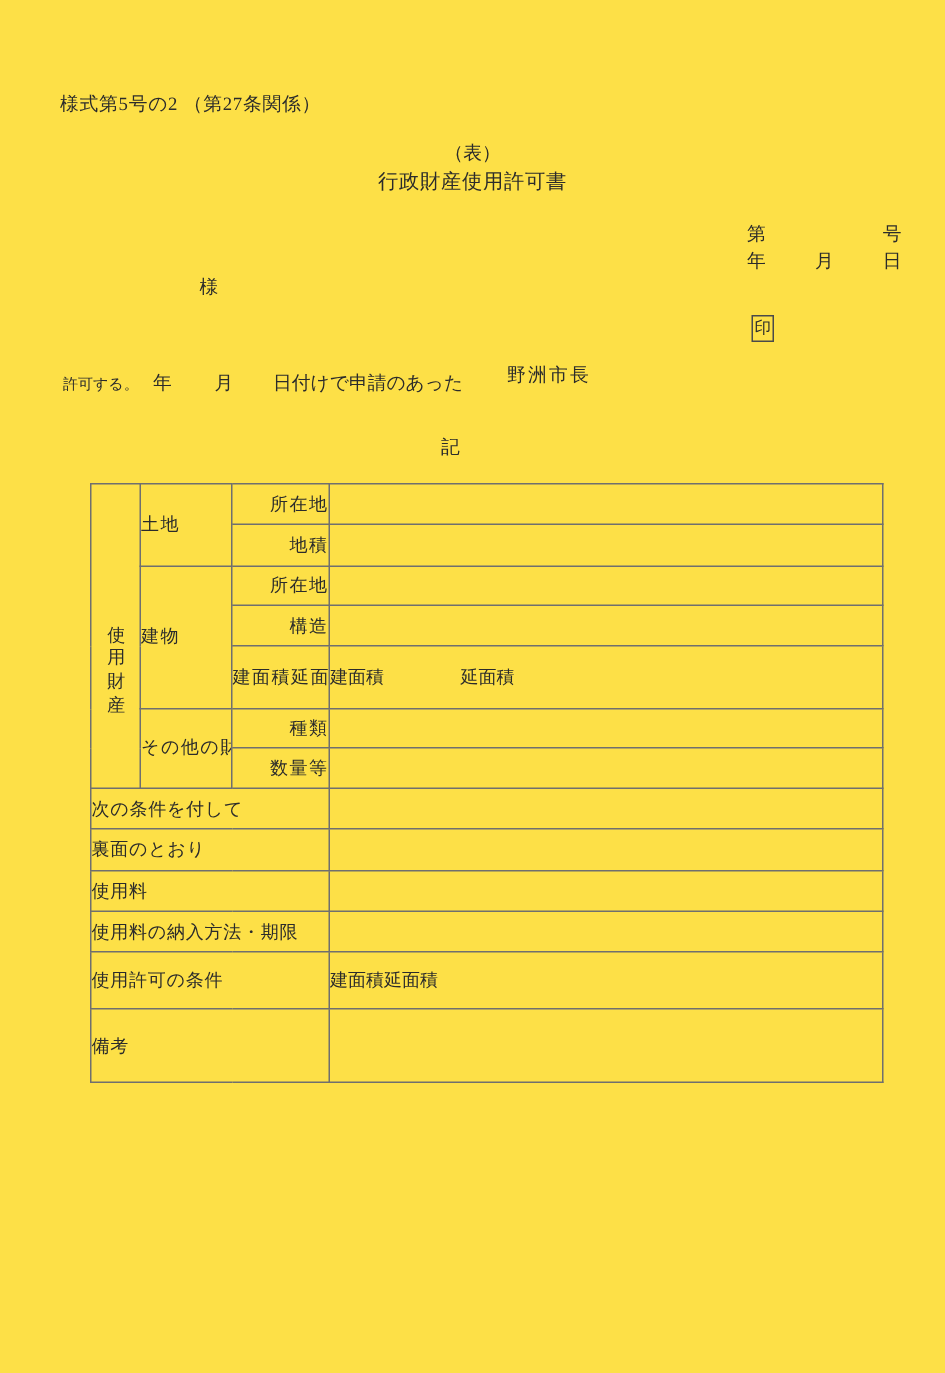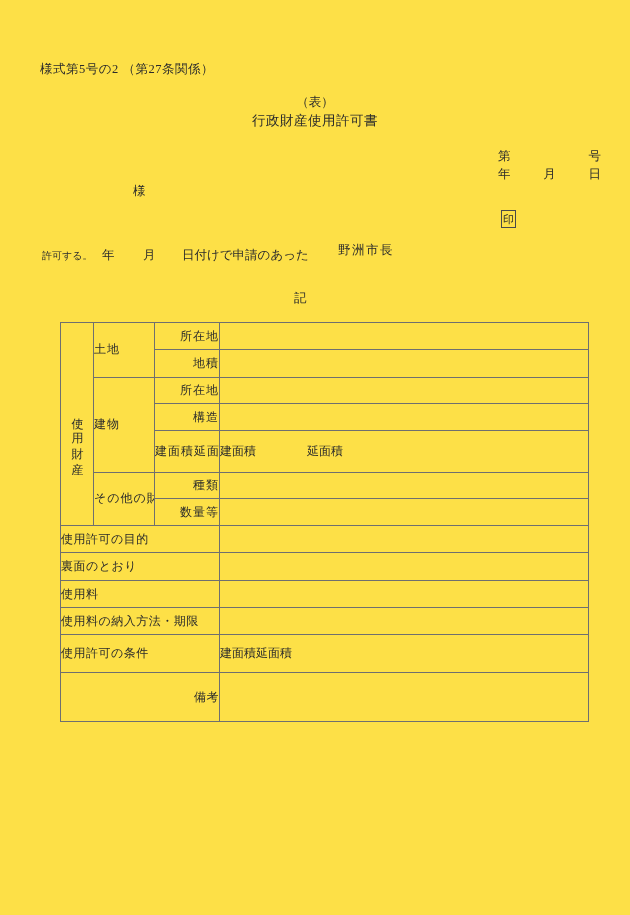--- a/index.html
+++ b/index.html
@@ -83,21 +83,21 @@
   td.slabel { padding-left: 7px;  letter-spacing: 1px; line-height: 1.55; text-align: right; }
   td.flabel { padding-left: 7px;  letter-spacing: 0.5px; }
   td.val    { padding-left: 12px; }
   td.val .val-part2 { margin-left: 48px; margin-top: 30px; }
 
   tr.r26 { height: 26px; }
   tr.r27 { height: 27px; }
   tr.r28 { height: 28px; }
   tr.r38 { height: 38px; margin-top: 37px; }
   tr.r42 { height: 42px; }
-  tr.r49 { height: 49px; text-align: right; }
+  tr.r49 { height: 49px; }
 </style>
 </head>
 <body>
 
 <div class="sheet">
 
   <div class="abs form-id">様式第5号の2 （第27条関係）</div>
 
   <div class="abs side-label">（表）</div>
 
@@ -171,21 +171,21 @@
           <td class="glabel" rowspan="2">その他の財産</td>
           <td class="slabel">種類</td>
           <td class="val"></td>
         </tr>
         <tr class="r27">
           <td class="slabel">数量等</td>
           <td class="val"></td>
         </tr>
 
         <tr class="r27">
-          <td class="flabel" colspan="3">使用許可の目的</td>
+          <td class="flabel" colspan="3">次の条件を付して</td>
           <td class="val"></td>
         </tr>
         <tr class="r28">
           <td class="flabel" colspan="3">裏面のとおり</td>
           <td class="val"></td>
         </tr>
         <tr class="r27">
           <td class="flabel" colspan="3">使用料</td>
           <td class="val"></td>
         </tr>

